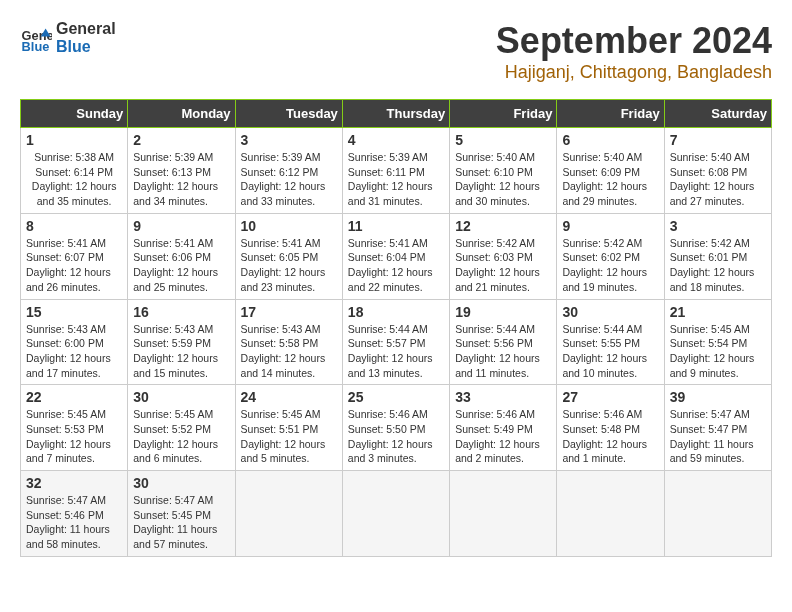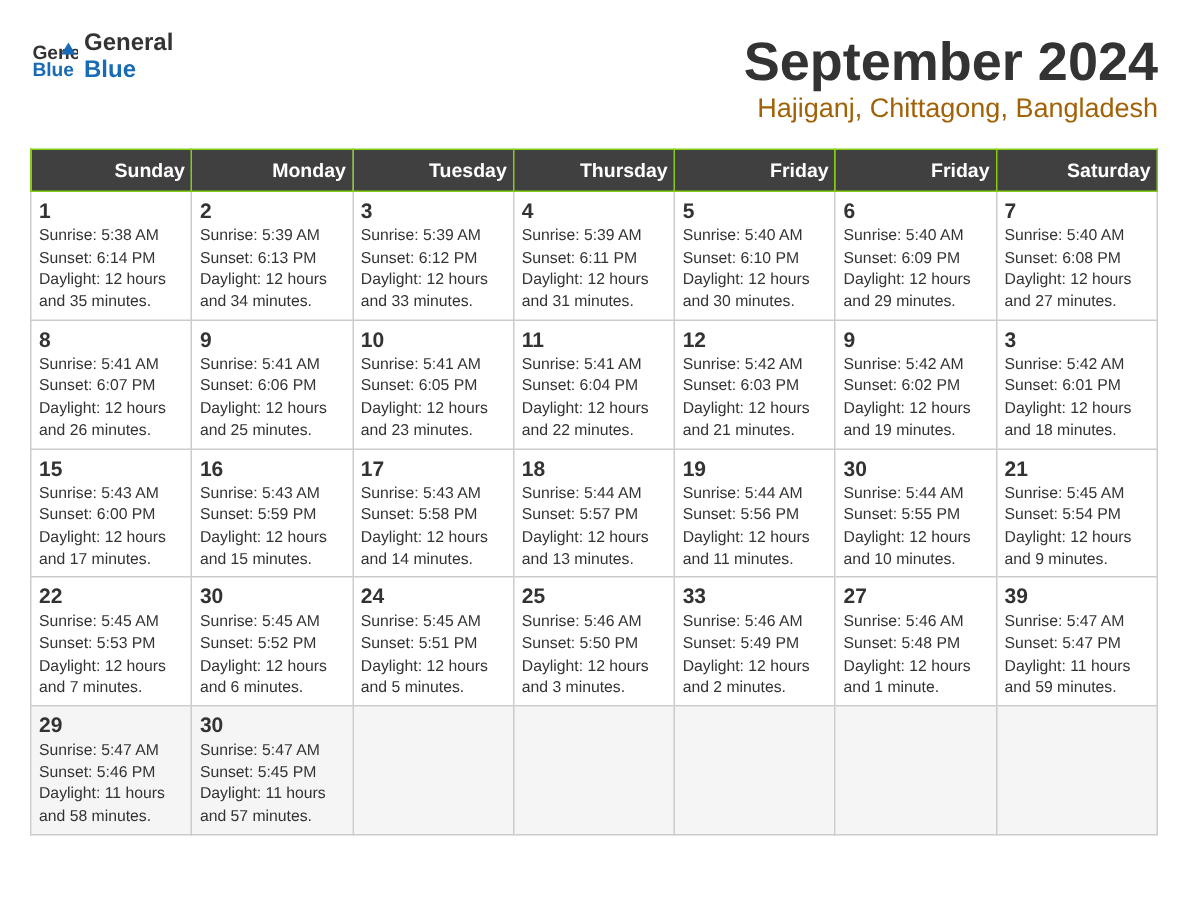--- a/index.html
+++ b/index.html
@@ -107,21 +107,21 @@
         <th>Thursday</th>
         <th>Friday</th>
         <th>Friday</th>
         <th>Saturday</th>
       </tr>
   </thead>
   <tbody id="calendar-body">
   <tr>
         <td>
           <div class="day-number">1</div>
-          <div class="day-info" style="white-space: pre-line;">Sunrise: 5:38 AM
+          <div class="day-info" style="white-space: pre-line; text-align: center;">Sunrise: 5:38 AM
 Sunset: 6:14 PM
 Daylight: 12 hours
 and 35 minutes.</div>
         </td>
         <td>
           <div class="day-number">2</div>
           <div class="day-info" style="white-space: pre-line;">Sunrise: 5:39 AM
 Sunset: 6:13 PM
 Daylight: 12 hours
 and 34 minutes.</div>
@@ -310,21 +310,21 @@
         <td>
           <div class="day-number">39</div>
           <div class="day-info" style="white-space: pre-line;">Sunrise: 5:47 AM
 Sunset: 5:47 PM
 Daylight: 11 hours
 and 59 minutes.</div>
         </td>
       </tr>
       <tr>
         <td>
-          <div class="day-number">29</div>
+          <div class="day-number">32</div>
           <div class="day-info" style="white-space: pre-line;">Sunrise: 5:47 AM
 Sunset: 5:46 PM
 Daylight: 11 hours
 and 58 minutes.</div>
         </td>
         <td>
           <div class="day-number">30</div>
           <div class="day-info" style="white-space: pre-line;">Sunrise: 5:47 AM
 Sunset: 5:45 PM
 Daylight: 11 hours

